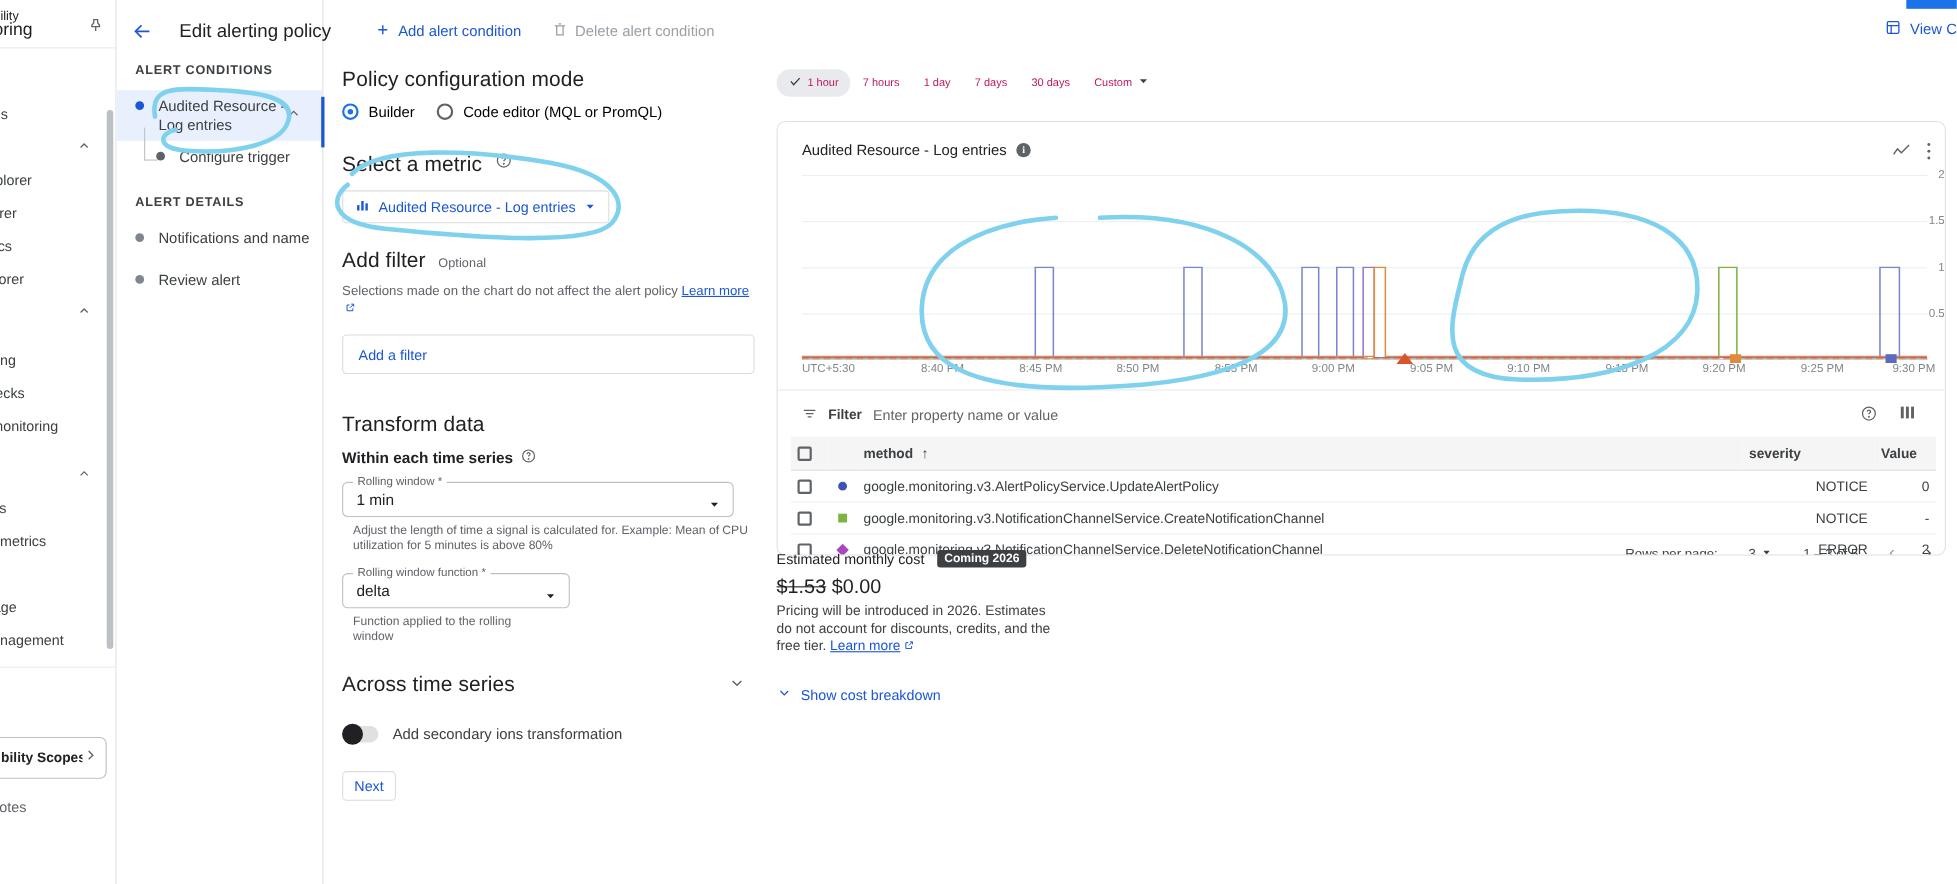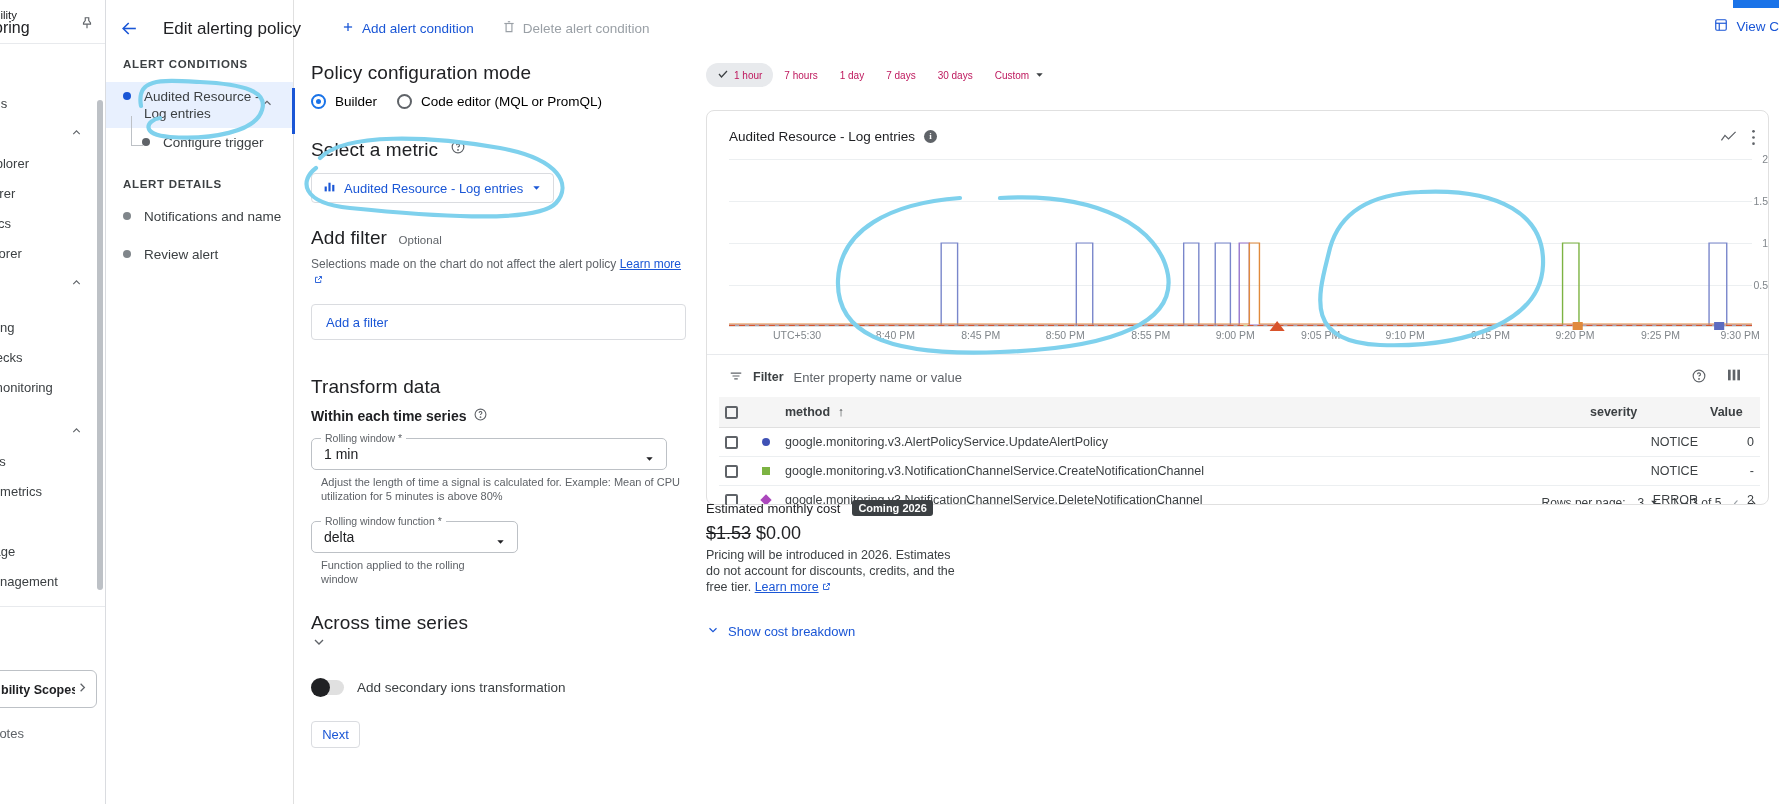--- a/index.html
+++ b/index.html
@@ -113,21 +113,21 @@
     font-size: 14px; color: #202124; margin-top: 14px;
   }
   .field .flabel {
     position: absolute; top: -7px; left: 9px; background: #fff; padding: 0 4px;
     font-size: 10.5px; color: #5f6368;
   }
   .field .fcaret { position: absolute; right: 11px; top: 12px; }
   .field.wide { width: 356px; }
   .field.narrow { width: 207px; }
   .fhelp { font-size: 11px; color: #5f6368; margin: 5px 0 0 10px; line-height: 14px; }
-  .across-row { display: flex; align-items: flex-start; justify-content: space-between; margin-top: 26px; padding-right: 8px; flex-direction: column;}
+  .across-row { display: flex; align-items: flex-end; justify-content: space-between; margin-top: 26px; padding-right: 8px;}
   .toggle-row { display: flex; align-items: center; margin-top: 26px; }
   .toggle {
     width: 33px; height: 15px; border-radius: 8px; background: #e0e0e0;
     position: relative; margin-right: 13px;
   }
   .toggle:before {
     content:''; position:absolute; left:0; top:-2px; width:19px; height:19px;
     border-radius:50%; background:#202124;
   }
   .toggle-lbl { font-size: 13.5px; color: #3c4043; }
@@ -170,21 +170,21 @@
     width: 13px; height: 13px; border-radius: 50%; background: #5f6368;
     color: #fff; font-size: 9px; line-height: 13px; text-align: center; font-weight: bold;
     font-family: "Liberation Serif", serif;
   }
   .cc-icons { position: absolute; right: 12px; top: 18px; display: flex; gap: 14px; color: #5f6368; }
   .plot { position: absolute; left: 22px; top: 48px; right: 16px; height: 168px; }
   .gridline { position: absolute; left: 0; right: 0; height: 1px; background: #eceff1; }
   .ylabel { position: absolute; right: -16px; font-size: 10.5px; color: #80868b; transform: translateY(-6px); }
   .axisline { position: absolute; left: 0; right: 0; bottom: 0; height: 1px; background: #e0e0e0; }
   .dashline { position: absolute; left: 0; right: 0; bottom: 0px; height: 0; border-top: 2px dashed #d9542b; }
-  .xticks { position: absolute; left: 22px; right: 24px; top: 218px; height: 16px; margin-left: 44px; }
+  .xticks { position: absolute; left: 22px; right: 24px; top: 218px; height: 16px; }
   .xtick { position: absolute; font-size: 10.5px; color: #80868b; transform: translateX(-50%); white-space: nowrap;}
   .xtick.tz { transform: none; left: 0; }
   .plot-sep { position: absolute; left: 0; right: 0; top: 243px; height: 1px; background: #e8eaed; }
   .filterrow {
     position: absolute; left: 22px; top: 252px; right: 16px; height: 28px;
     display: flex; align-items: center; gap: 10px; font-size: 13px;
   }
   .filterrow .fl { font-weight: bold; color: #3c4043; font-size: 12.5px; }
   .filterrow .ph { color: #5f6368; font-size: 13px; }
   .filterrow .qmark { position: absolute; right: 46px; top: 6px; }
@@ -200,21 +200,21 @@
   th.c-chk, td.c-chk { width: 34px; }
   th.c-sw, td.c-sw { width: 26px; }
   th.c-sev, td.c-sev, th.c-val, td.c-val { text-align: right; }
   th.c-val, td.c-val { width: 56px; padding-right: 16px; }
   th.c-sev, td.c-sev { width: 120px; }
   .chk { width: 13px; height: 13px; border: 2px solid #5f6368; border-radius: 2px; display: block; }
   .sw { width: 8px; height: 8px; display:block; margin: 0 auto; }
   .sw.circle { border-radius: 50%; }
   .pager {
     position: absolute; right: 12px; top: 383px; display: flex; align-items: center;
-    gap: 12px; font-size: 12px; color: #3c4043;
+    gap: 28px; font-size: 12px; color: #3c4043;
   }
   .pager .arrow { color: #9aa0a6; font-size: 16px; }
   .pager .arrow.on { color: #3c4043; }
   .costbox { position: absolute; left: 0; top: 500px; width: 520px; }
   .cost-lbl { font-size: 13px; color: #202124; display: flex; align-items: center; gap: 12px; }
   .badge { background: #3c4043; color: #fff; font-size: 11px; font-weight: bold; padding: 2px 6px; border-radius: 3px;}
   .cost-amt { font-size: 18px; color: #202124; margin-top: 7px; }
   .cost-amt s { color: #202124; }
   .cost-note { font-size: 12.5px; color: #3c4043; margin-top: 3px; line-height: 16px; width: 252px;}
   .breakdown { display: flex; align-items: center; gap: 8px; font-size: 13px; color: #1a56d6; margin-top: 28px; }

